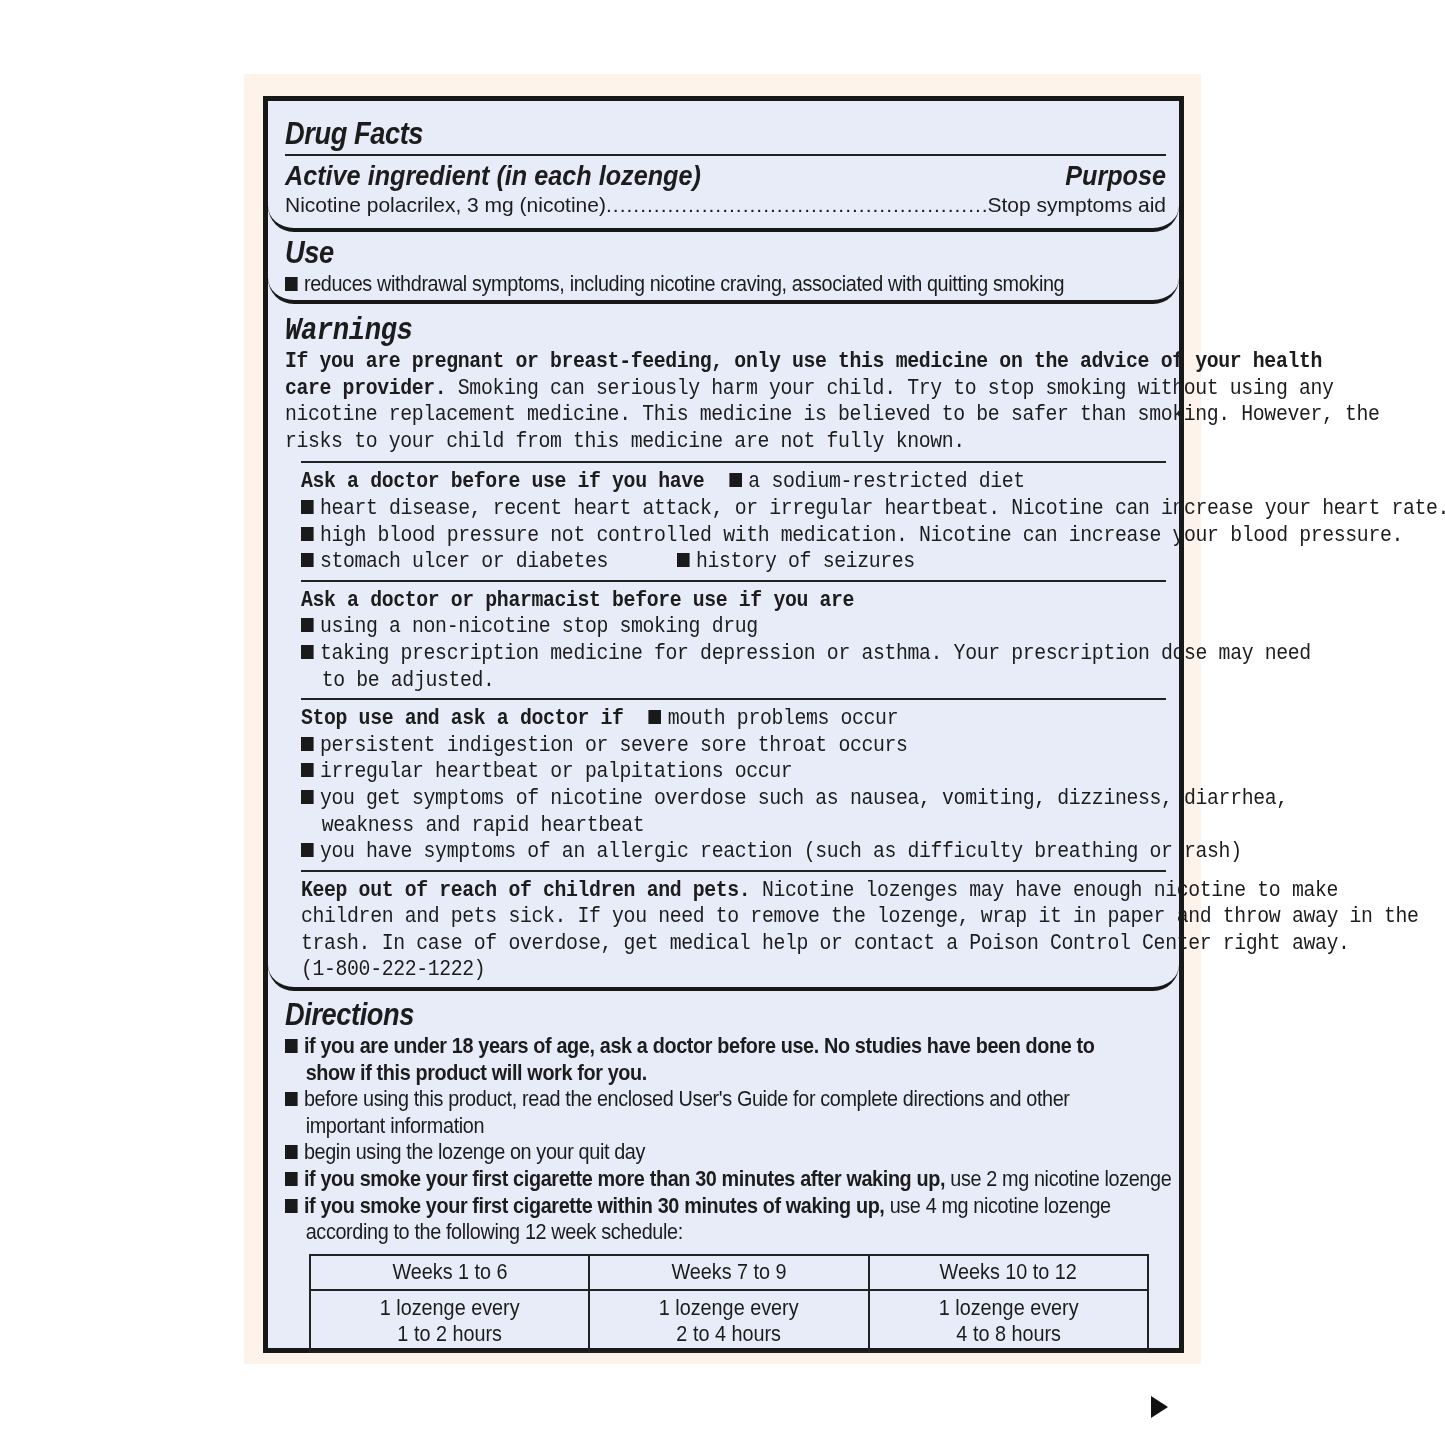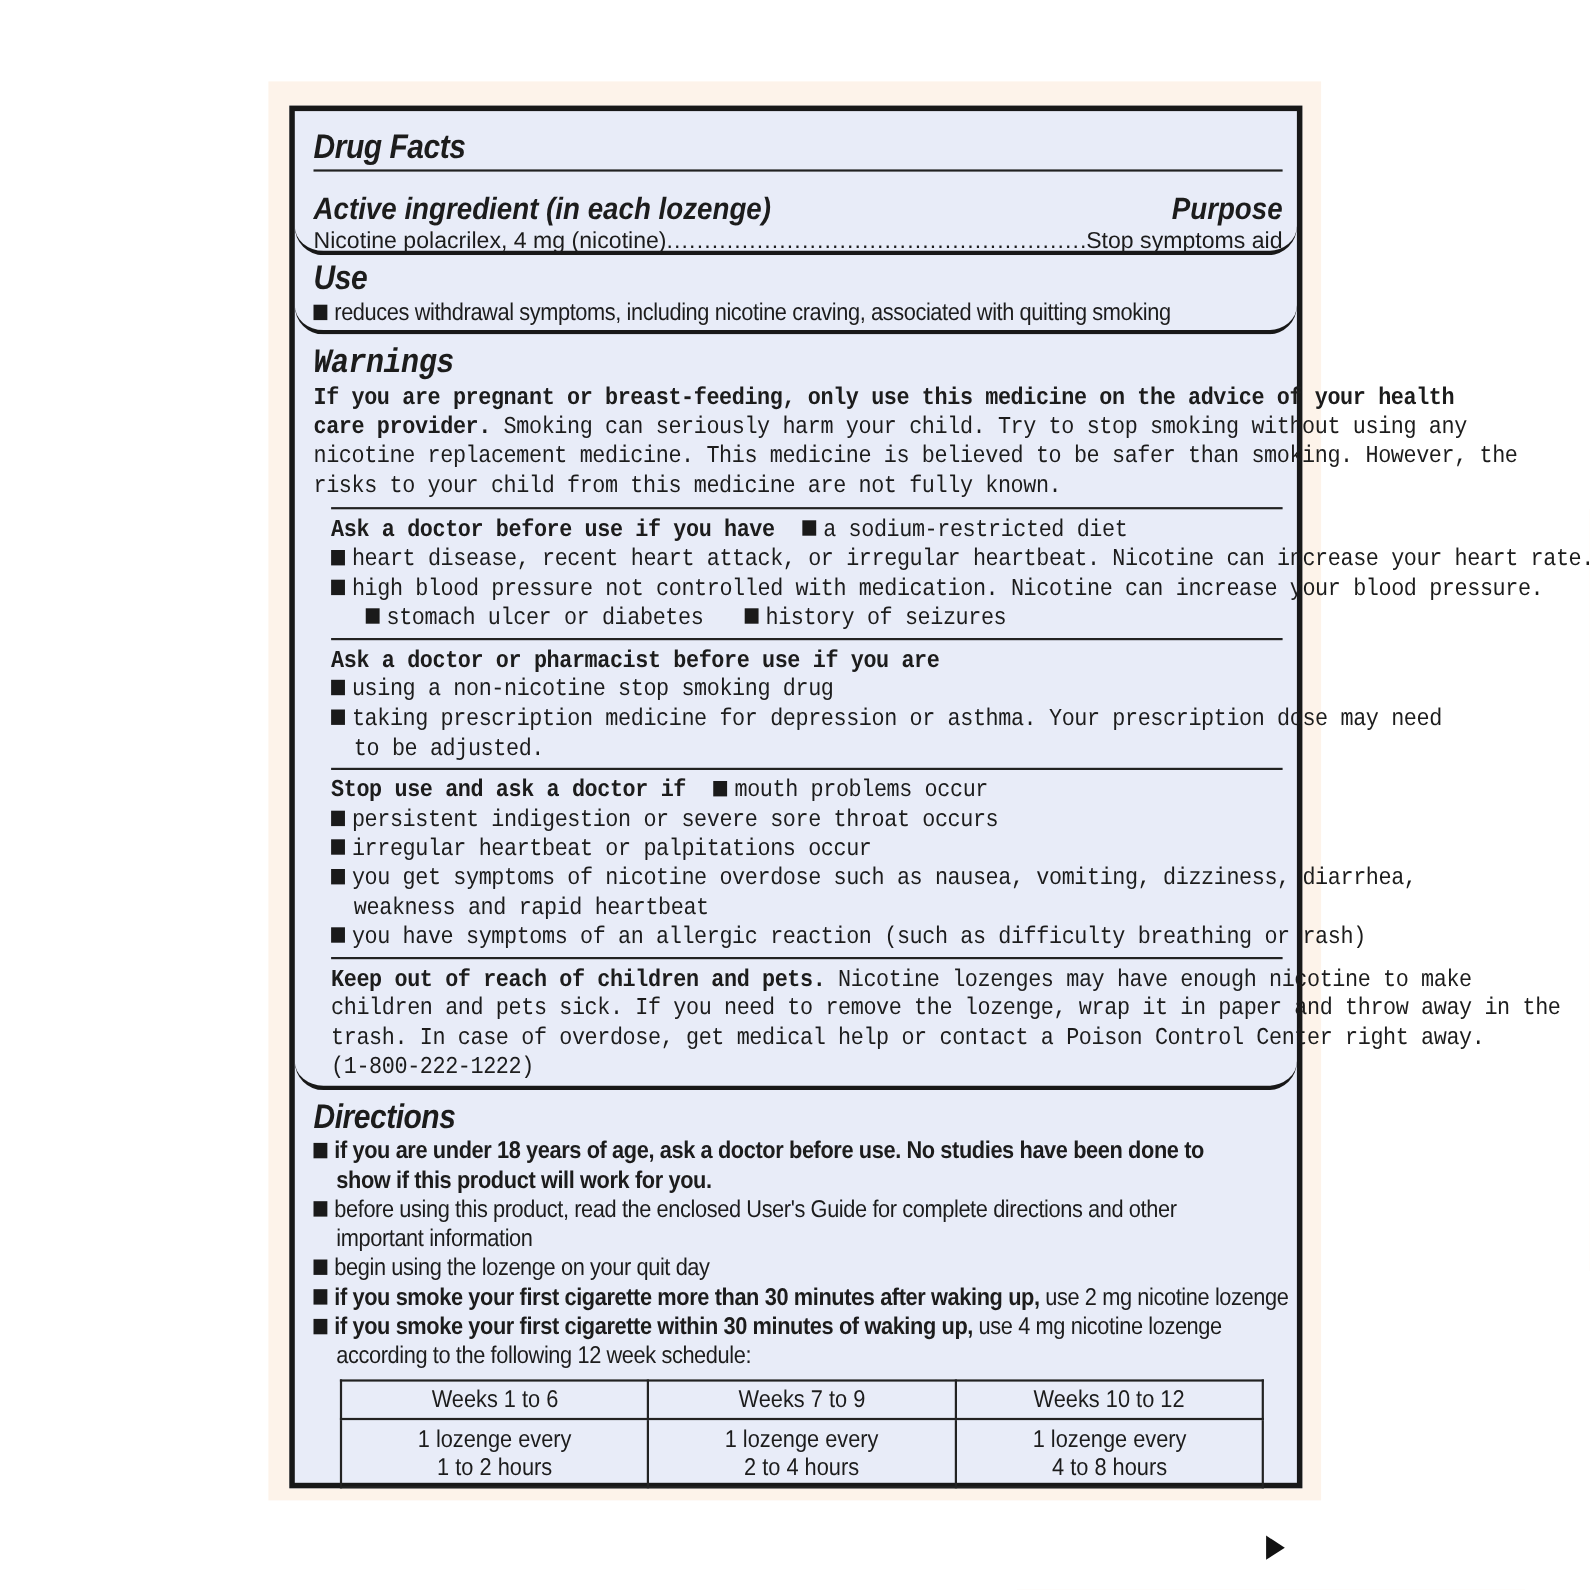--- a/index.html
+++ b/index.html
@@ -55,21 +55,21 @@
       margin: 2px 0 0 0;
     }
     .row-ingredient-head {
       display: flex;
       justify-content: space-between;
       align-items: baseline;
       font-weight: bold;
       font-style: italic;
       font-size: 28px;
       line-height: 32px;
-      margin-top: 18px;
+      margin-top: 4px;
     }
     .row-ingredient-head span {
       transform: scaleX(0.9);
       white-space: nowrap;
     }
     .row-ingredient-head .left { transform-origin: left center; }
     .row-ingredient-head .right { transform-origin: right center; }
     .txt {
       font-size: 22px;
       line-height: 26.6px;
@@ -103,21 +103,21 @@
       vertical-align: 0px;
     }
     .indent { padding-left: 23px; }
     .subsec {
       border-top: 2px solid #222;
       padding-top: 6px;
       padding-bottom: 4px;
       margin-left: 16px;
     }
     .gap-right { display: inline-block; width: 28px; }
-    .two-col { display: flex; text-align: right; }
+    .two-col { display: flex; }
     .two-col .c1 { width: 376px; }
     .sec-drugfacts { height: 131px; padding-top: 15px; }
     .sec-use { height: 72px; padding-top: 3px; }
     .sec-warnings { height: 687px; padding-top: 9px; font-family: Liberation Mono, monospace; }
     .sec-directions { padding-top: 6px; position: relative; height: 440px; }
     .sched {
       border-collapse: collapse;
       margin-left: 24px;
       margin-top: 8px;
       width: 840px;
@@ -154,21 +154,21 @@
 <div class="panel">
 
   <div class="section sec-drugfacts">
     <div class="h-title">Drug Facts</div>
     <div class="hair"></div>
     <div class="row-ingredient-head">
       <span class="left">Active ingredient (in each lozenge)</span>
       <span class="right">Purpose</span>
     </div>
     <div class="dotrow">
-      <span class="name">Nicotine polacrilex, 4 mg (nicotine)</span>
+      <span class="name">Nicotine polacrilex, 3 mg (nicotine)</span>
       <span class="dots">........................................................................................................................</span>
       <span class="purpose">Stop symptoms aid</span>
     </div>
   </div>
 
   <div class="section sec-use">
     <div class="h-title">Use</div>
     <div class="txt"><span class="sq"></span><span>reduces withdrawal symptoms, including nicotine craving, associated with quitting smoking</span></div>
   </div>
 

